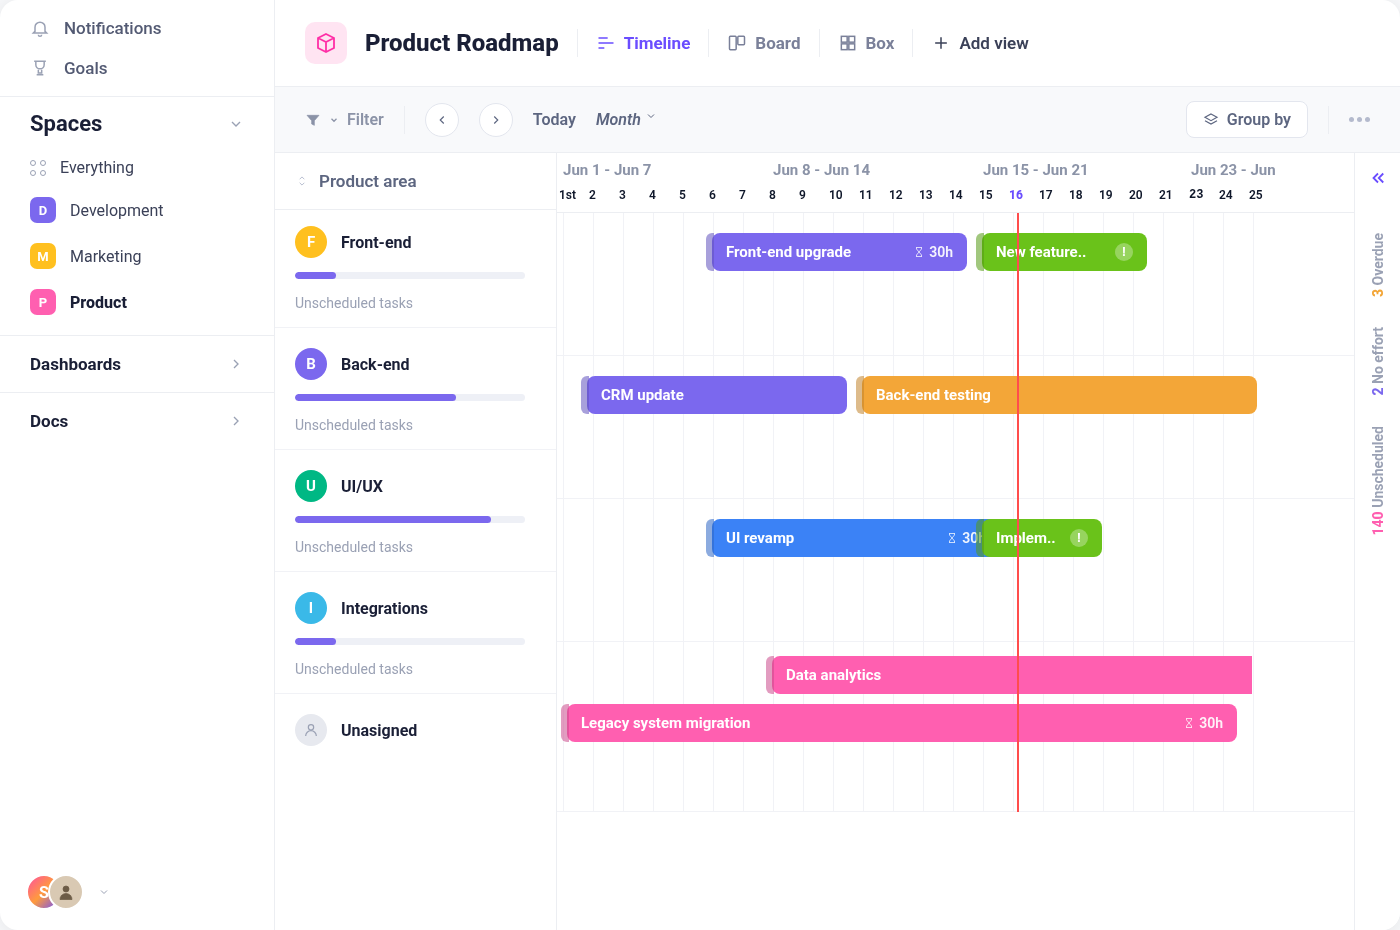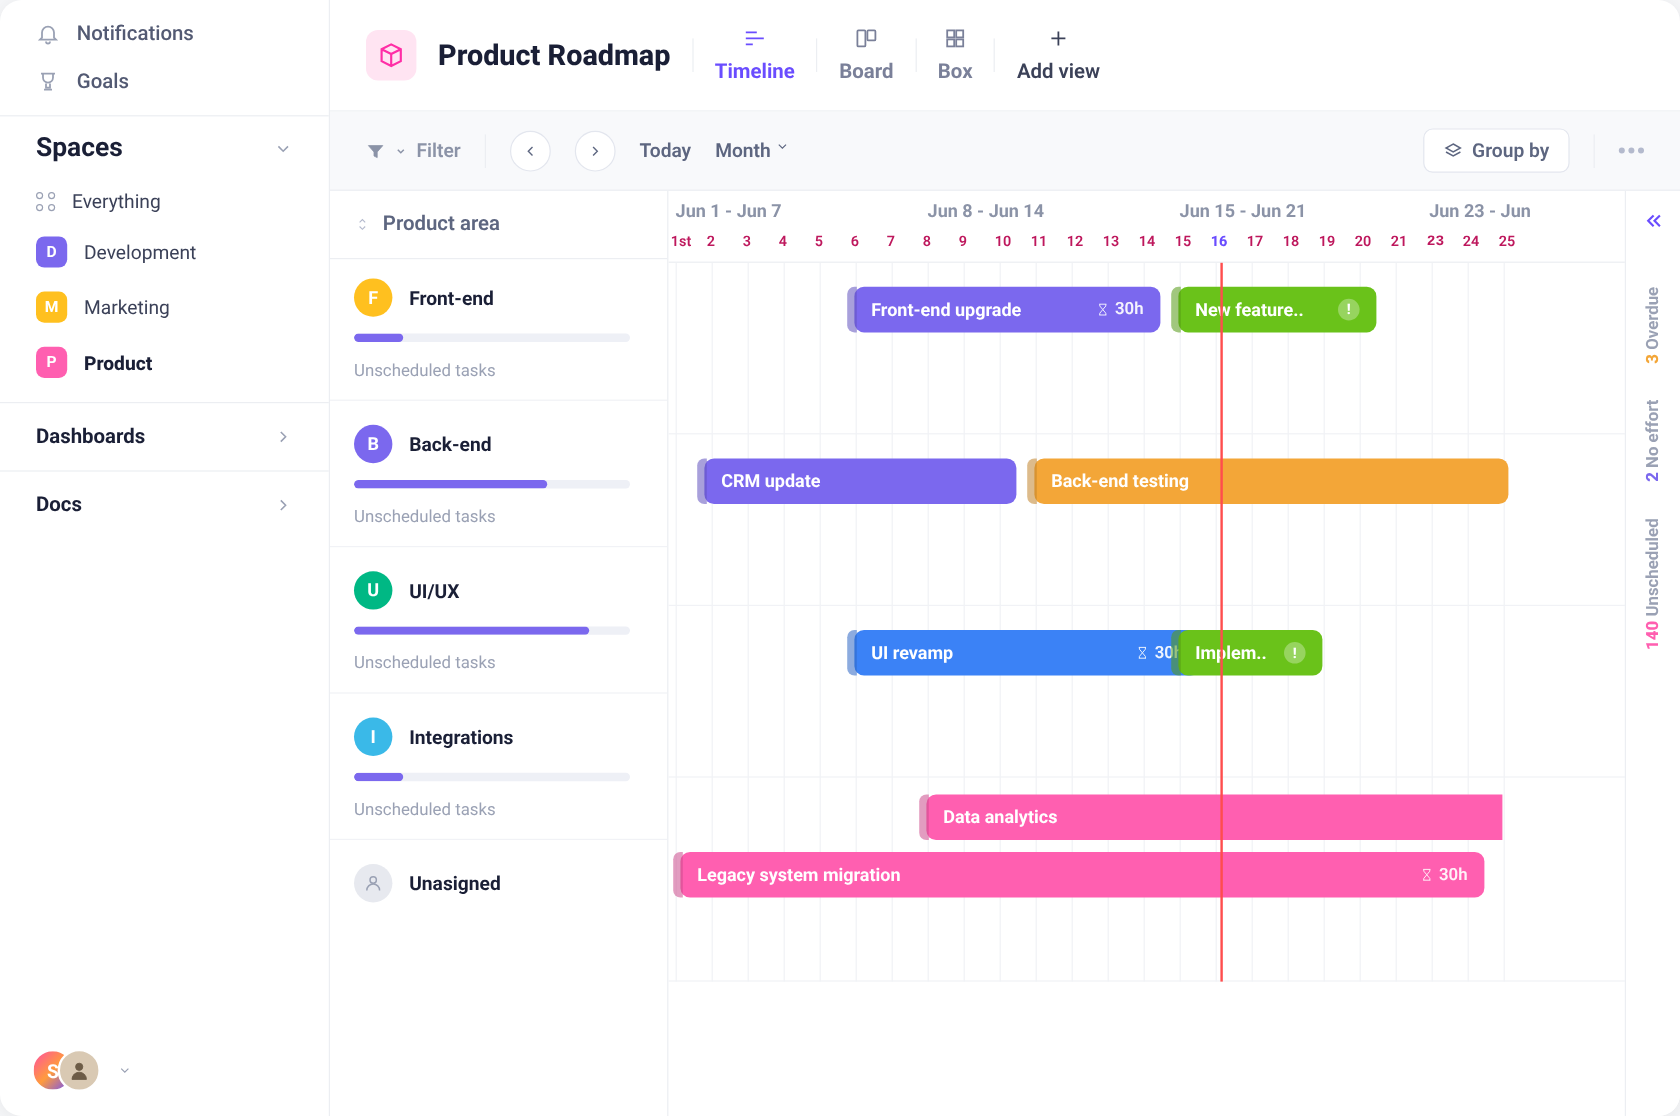--- a/index.html
+++ b/index.html
@@ -29,31 +29,31 @@
 .avatar.photo { background:#d9c9b3; margin-left:-14px; }
 .caret { width:12px; height:12px; stroke:#9aa1b4; fill:none; stroke-width:2; margin-left:6px; }
 
 
 .main { flex:1; display:flex; flex-direction:column; position:relative; }
 .header { display:flex; align-items:center; gap:18px; padding:22px 30px; border-bottom:1px solid #eceef2; }
 .title-icon { width:42px; height:42px; border-radius:10px; background:#ffe4f2; display:flex; align-items:center; justify-content:center; }
 .title-icon svg { stroke:#ff2ea6; fill:none; stroke-width:1.8; width:24px; height:24px; }
 .page-title { font-size:24px; font-weight:800; color:#1a1f36; }
 .vdiv { width:1px; height:28px; background:#eceef2; }
-.view-btn { display:flex; align-items:center; gap:8px; font-size:17px; font-weight:700; cursor:pointer; color:#7a8099;flex-direction:column; }
+.view-btn { display:flex; align-items:center; gap:8px; font-size:17px; font-weight:700; cursor:pointer; color:#7a8099; }
 .view-btn.active { color:#6a4dff; }
 .view-btn .vicon { width:20px; height:20px; stroke:currentColor; fill:none; stroke-width:1.8; }
 .add-view { color:#3b4158; font-weight:600; }
 
 .toolbar { display:flex; align-items:center; gap:20px; padding:14px 30px; background:#f8f9fb; border-bottom:1px solid #eceef2; }
 .filter-btn { display:flex; align-items:center; gap:8px; color:#8b93a7; font-weight:600; cursor:pointer; }
 .pager-btn { width:34px; height:34px; border-radius:50%; border:1px solid #e3e6ee; background:#fff; display:flex; align-items:center; justify-content:center; cursor:pointer; }
 .pager-btn svg { width:14px; height:14px; stroke:#5d6680; stroke-width:2; fill:none; }
 .today { font-weight:600; color:#5d6680; cursor:pointer; }
-.scale { font-weight:600; color:#5d6680; display:flex; align-items:flex-start; gap:4px; cursor:pointer; }
+.scale { font-weight:600; color:#5d6680; display:flex; align-items:flex-start; gap:4px; cursor:pointer;font-style:italic; }
 .group-btn { margin-left:auto; padding:8px 16px; border:1px solid #e3e6ee; border-radius:8px; font-weight:600; color:#5d6680; display:flex; align-items:center; gap:8px; background:#fff; cursor:pointer; }
 .more-btn { display:flex; gap:3px; cursor:pointer; }
 .more-btn span{ width:5px; height:5px; background:#b4bacd; border-radius:50%; }
 
 
 .grid { display:flex; flex:1; overflow:hidden; }
 .left-col { width:282px; border-right:1px solid #eceef2; }
 .lh { padding:18px 20px; border-bottom:1px solid #eceef2; display:flex; align-items:center; gap:10px; color:#5d6680; font-weight:600; font-size:17px; }
 .sort-ic { width:14px; height:14px; stroke:#b4bacd; fill:none; stroke-width:1.6; }
 .group-row { padding:16px 20px 6px; }
@@ -63,21 +63,21 @@
 .progress-bar { height:100%; background:#7b68ee; border-radius:4px; }
 .unscheduled { margin-top:16px; color:#9aa1b4; font-size:14px; }
 .left-col .group-row+.group-row { border-top:1px solid #f1f2f6; margin-top:10px; padding-top:20px; }
 .gr-badge.user { background:#e7e9ef; }
 .gr-badge.user svg { width:16px; height:16px; stroke:#9aa1b4; fill:none; stroke-width:1.8; }
 
 .timeline { flex:1; position:relative; overflow:hidden; }
 .th { height:60px; border-bottom:1px solid #eceef2; position:relative; display:flex; padding-top:8px; }
 .week { position:absolute; top:8px; font-weight:700; color:#8b93a7; font-size:15px; }
 .days { position:absolute; bottom:4px; left:0; right:0; height:20px; }
-.day { position:absolute; font-size:12px; color:#be185d; font-weight:600; }
+.day { position:absolute; font-size:12px; color:#0f172a; font-weight:600; }
 .day.today { color:#6a4dff; font-weight:800; }
 .collapse-panel { position:absolute; right:0; top:0; bottom:0; width:46px; border-left:1px solid #eceef2; background:#fff; z-index:5; }
 .collapse-btn { display:flex; align-items:center; justify-content:center; height:50px; cursor:pointer; }
 .collapse-btn svg { width:18px; height:18px; stroke:#6a4dff; fill:none; stroke-width:2.4; }
 .vcounters { display:flex; flex-direction:column; align-items:center; gap:30px; padding-top:30px; }
 .vcount { writing-mode:vertical-rl; transform:rotate(180deg); color:#9aa1b4; font-weight:700; font-size:14px; }
 .vcount b { font-weight:800; }
 .vcount.orange b { color:#f3a638; }
 .vcount.purple b { color:#7b68ee; }
 .vcount.pink b { color:#ff5fb0; }

